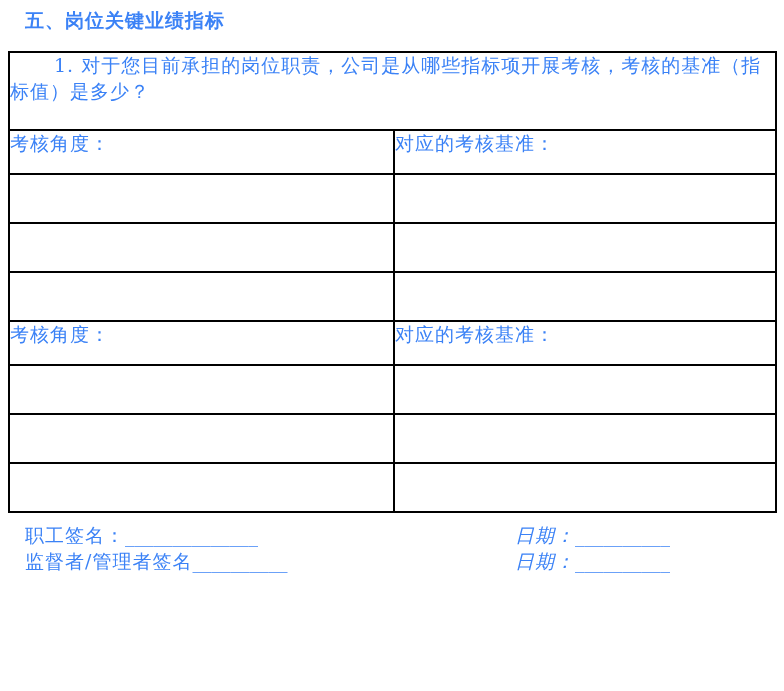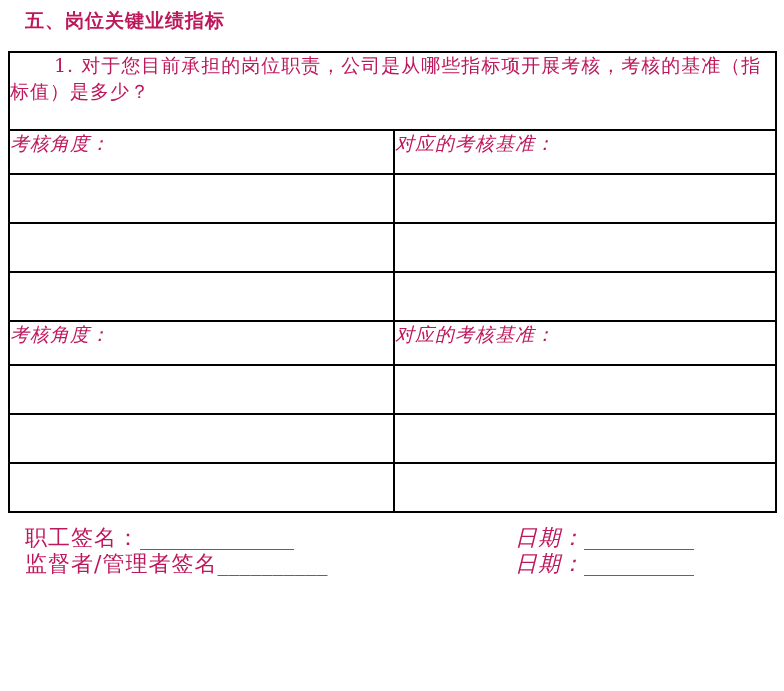--- a/index.html
+++ b/index.html
@@ -5,21 +5,21 @@
   html, body {
     margin: 0;
     padding: 0;
     background: #ffffff;
   }
   .page {
     position: relative;
     width: 784px;
     height: 691px;
     background: #ffffff;
-    color: #be185d;
+    color: #3b82f6;
     font-family: "DejaVu Serif", "Liberation Serif", serif;
     overflow: hidden;
   }
   .doc-title {
     padding: 8px 0 0 25px;
     font-size: 19px;
     font-weight: bold;
     letter-spacing: 1px;
   }
   table.kpi-table {
@@ -40,30 +40,30 @@
 
   td.question-cell {
     padding: 5px 8px 2px 10px;
     text-indent: 44px;
     line-height: 39px;
     letter-spacing: 1px;
   }
   tr.row-q1 td { height: 76px; }
   tr.row-q2 td { height: 42px; }
 
-  tr.row-head td { height: 42px; font-style: italic; }
+  tr.row-head td { height: 42px; }
   td.head-cell-left  { padding: 8px 4px 2px 46px; letter-spacing: 1px; }
   td.head-cell-right { padding: 8px 4px 2px 50px; letter-spacing: 1px; }
 
   tr.row-empty td { height: 47px; }
 
   .sig-row {
     position: relative;
     height: 26px;
-    font-size: 22px;
+    font-size: 19px;
     letter-spacing: 1px;
   }
   .sig-row-1 { margin-top: 10px; }
   .sig-row-2 { }
   .sig-left  { position: absolute; left: 25px;  top: 0; white-space: nowrap; }
   .sig-right { position: absolute; left: 515px; top: 0; white-space: nowrap; font-style: italic; }
   .sig-line  { letter-spacing: 0; }
 </style>
 </head>
 <body>

